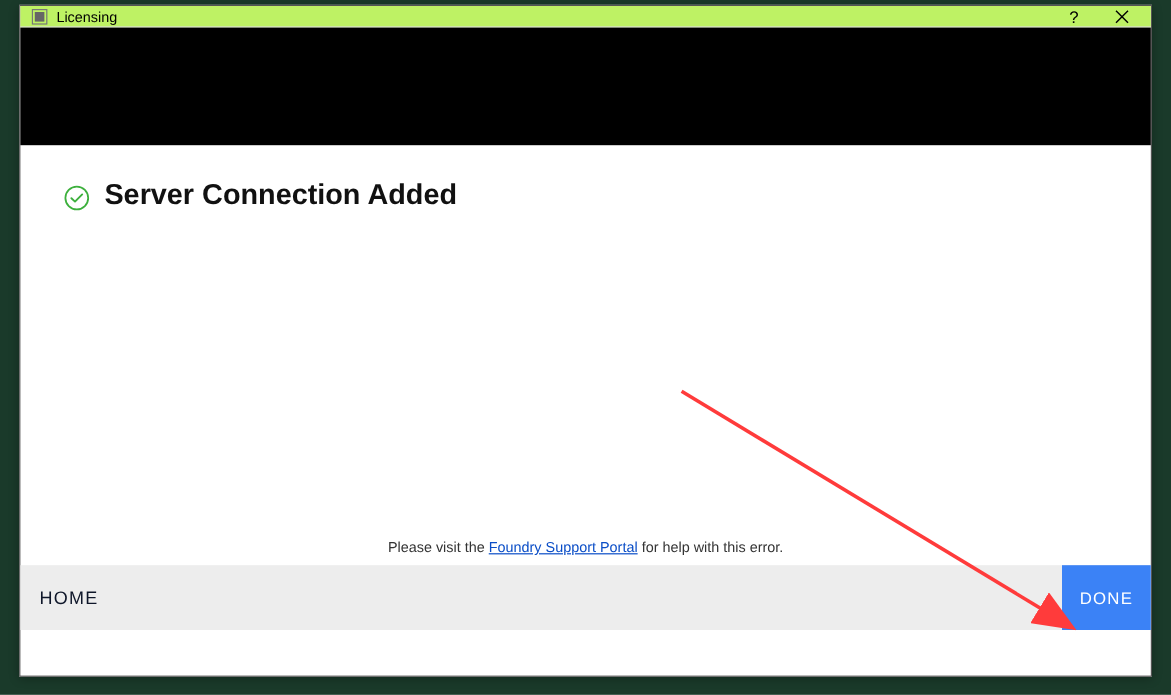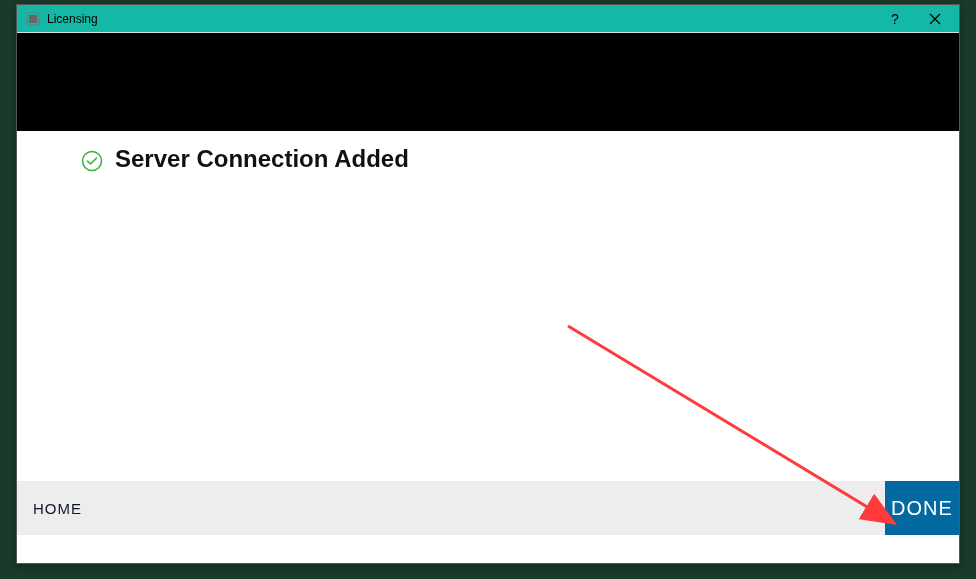--- a/index.html
+++ b/index.html
@@ -19,22 +19,22 @@
       position: absolute;
       left: 16px;
       top: 4px;
       width: 944px;
       height: 560px;
       background: #ffffff;
       border: 1px solid #555;
       box-shadow: 0 2px 8px rgba(0,0,0,0.3);
     }
     .titlebar {
-      height: 28px;
-      background: #14b8a6;
+      height: 18px;
+      background: #bef264;
       border-bottom: 1px solid #ddd;
       display: flex;
       align-items: center;
       padding: 0 4px;
     }
     .titlebar-icon {
       width: 16px;
       height: 16px;
       margin-left: 4px;
       display: inline-flex;
@@ -63,24 +63,23 @@
       display: flex;
       align-items: center;
       justify-content: center;
       cursor: pointer;
     }
     .black-banner {
       height: 98px;
       background: #000;
     }
     .content {
-      padding: 14px 36px 10px 36px;
+      padding: 28px 36px 10px 36px;
       position: relative;
       height: 350px;
-      margin-left: 28px;
     }
     .status-row {
       display: flex;
       align-items: center;
       gap: 12px;
     }
     .check-icon {
       width: 22px;
       height: 22px;
       flex-shrink: 0;
@@ -123,26 +122,26 @@
       font-size: 15px;
       color: #0f172a;
       letter-spacing: 1px;
       cursor: pointer;
     }
     .spacer {
       flex: 1;
     }
     .done-btn {
       width: 74px;
-      background: #0369a1;
+      background: #3b82f6;
       color: #fff;
       display: flex;
       align-items: center;
       justify-content: center;
-      font-size: 20px;
+      font-size: 14px;
       letter-spacing: 1px;
       cursor: pointer;
     }
     .arrow-annotation {
       position: absolute;
       left: 560px;
       top: 318px;
       pointer-events: none;
     }
   </style>
@@ -173,20 +172,23 @@
     <div class="status-row">
       <span class="check-icon">
         <svg width="22" height="22" viewBox="0 0 22 22">
           <circle cx="11" cy="11" r="9.5" fill="none" stroke="#3db03d" stroke-width="1.5"></circle>
           <path d="M6.5 11.2 L9.5 14 L15.5 8" fill="none" stroke="#3db03d" stroke-width="1.6" stroke-linecap="round" stroke-linejoin="round"></path>
         </svg>
       </span>
       <div class="heading">Server Connection Added</div>
     </div>
 
+    <div class="help-text">
+      <span>Please visit the </span><a class="help-link" href="#">Foundry Support Portal</a><span> for help with this error.</span>
+    </div>
   </div>
 
   <div class="footer">
     <div class="home-btn">HOME</div>
     <div class="spacer"></div>
     <div class="done-btn">DONE</div>
   </div>
 </div>
 
 <svg class="arrow-annotation" width="360" height="230">

